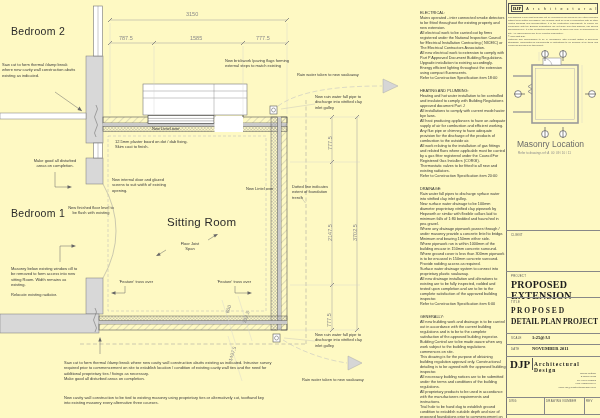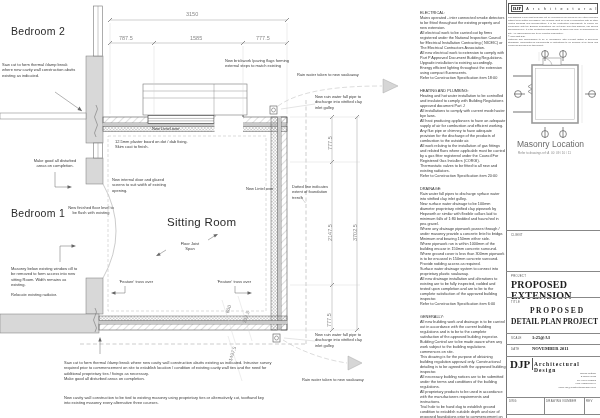--- a/index.html
+++ b/index.html
@@ -1,16 +1,16 @@
 <!DOCTYPE html>
 <html><head>
 <meta charset="utf-8">
 <style>
   html,body{margin:0;padding:0;background:#e8e8e8;}
-  #sheet{position:relative;width:600px;height:418px;background:#ffffff;overflow:hidden;
+  #sheet{position:relative;width:600px;height:418px;background:#fef9c3;overflow:hidden;
          font-family:"Liberation Sans",sans-serif;outline:1px solid #b8b8b8;}
   svg{position:absolute;left:0;top:0;}
   .ann{position:absolute;font-size:4px;line-height:1.35;color:#3c3c3c;white-space:pre-line;}
   .room{position:absolute;font-size:10.5px;color:#2a2a2a;letter-spacing:.3px;}
   .dim{position:absolute;font-size:5.5px;color:#8a8a8a;white-space:nowrap;}
   .dim.v{transform:rotate(-90deg);transform-origin:0 0;}
   .dim.d{transform:rotate(-72deg);transform-origin:0 0;font-size:5px;}
   
   #notes{position:absolute;left:420px;top:10px;width:86px;}
   .note-sec{margin-bottom:7px;}
@@ -290,21 +290,21 @@
 
   <div class="tb-line" style="top:230px;"></div>
   <div class="tb-label" style="left:511px;top:233px;">CLIENT</div>
 
   <div class="tb-line" style="top:271px;"></div>
   <div class="tb-label" style="left:511px;top:274px;">PROJECT</div>
   <div class="tb-serif" style="position:absolute;left:511px;top:279px;font-size:10px;font-weight:bold;letter-spacing:.2px;">PROPOSED EXTENSION</div>
 
   <div class="tb-line" style="top:297px;"></div>
   <div class="tb-label" style="left:511px;top:300px;">TITLE</div>
-  <div class="tb-serif" style="position:absolute;left:530px;top:306px;font-size:7.5px;font-weight:bold;">P R O P O S E D</div>
+  <div class="tb-serif" style="position:absolute;left:511px;top:306px;font-size:7.5px;font-weight:bold;">P R O P O S E D</div>
   <div class="tb-serif" style="position:absolute;left:511px;top:317px;font-size:7.5px;font-weight:bold;">DETAIL PLAN PROJECT</div>
 
   <div class="tb-line" style="top:333px;"></div>
   <div class="tb-label" style="left:511px;top:336px;">SCALE</div>
   <div class="tb-serif" style="position:absolute;left:532px;top:335px;font-size:4.5px;font-weight:bold;">1:25@A3</div>
 
   <div class="tb-line" style="top:344px;"></div>
   <div class="tb-label" style="left:511px;top:347px;">DATE</div>
   <div class="tb-serif" style="position:absolute;left:532px;top:346px;font-size:4.5px;font-weight:bold;">NOVEMBER 2011</div>
 

